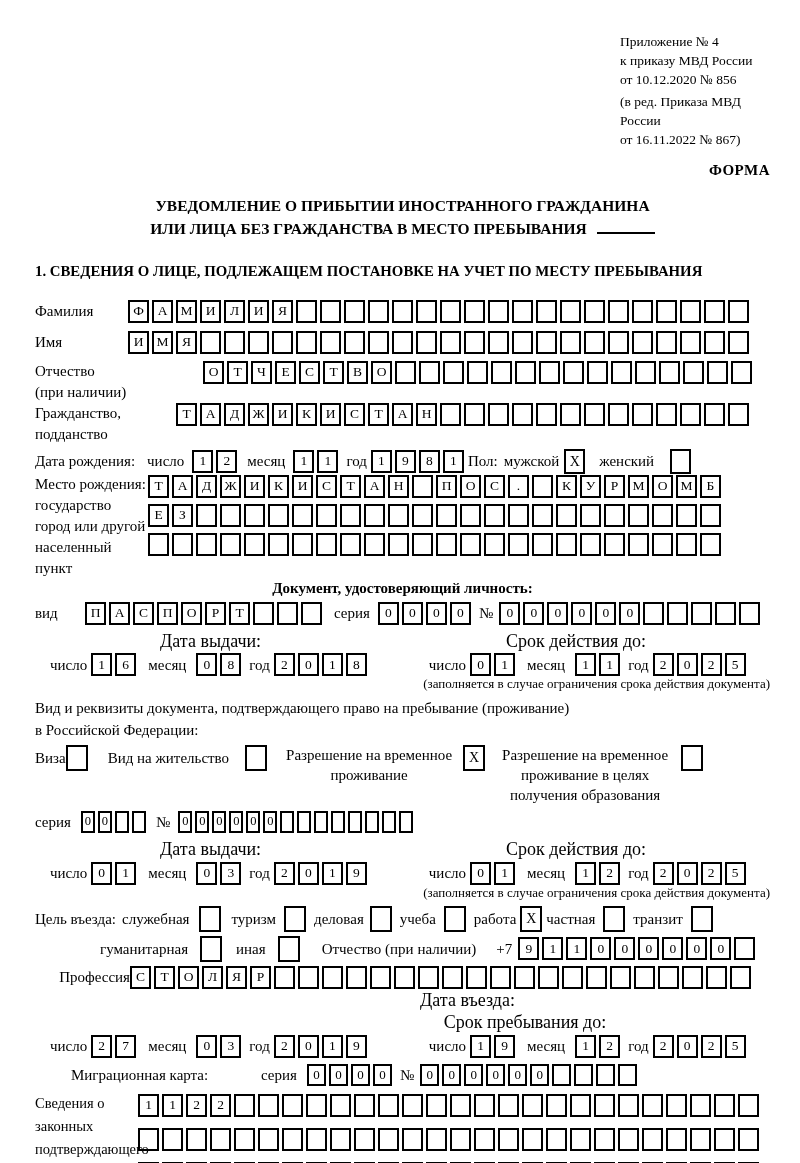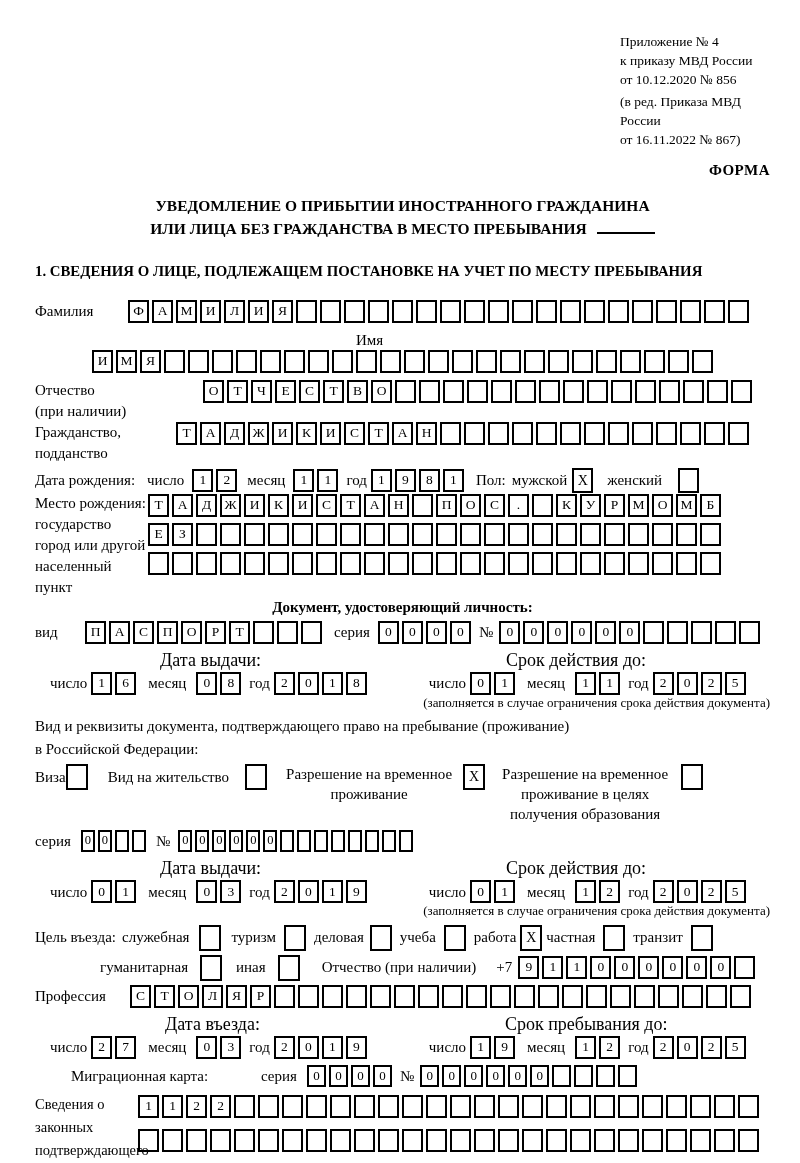--- a/index.html
+++ b/index.html
@@ -91,21 +91,21 @@
         <span class="cell"></span>
         <span class="cell"></span>
         <span class="cell"></span>
         <span class="cell"></span>
         <span class="cell"></span>
         <span class="cell"></span>
         <span class="cell"></span>
       </span>
   </div>
 
-  <div class="row" style="margin-top:8px;flex-direction:column;">
+  <div class="row" style="margin-top:8px;">
     <span class="lbl" style="width:93px;">Имя</span>
     <span class="boxes">
         <span class="cell">И</span>
         <span class="cell">М</span>
         <span class="cell">Я</span>
         <span class="cell"></span>
         <span class="cell"></span>
         <span class="cell"></span>
         <span class="cell"></span>
         <span class="cell"></span>
@@ -207,21 +207,21 @@
         <span class="cell">1</span>
         <span class="cell">1</span>
       </span>
     <span class="lbl" style="margin-left:8px;">год</span>
     <span class="boxes" style="margin-left:4px;">
         <span class="cell">1</span>
         <span class="cell">9</span>
         <span class="cell">8</span>
         <span class="cell">1</span>
       </span>
-    <span class="lbl" style="margin-left:12px;">Пол:</span>
+    <span class="lbl" style="margin-left:4px;">Пол:</span>
     <span class="lbl" style="margin-left:6px;">мужской</span>
     <span class="checkbox" style="margin-left:5px;width:21px;height:25px;">X</span>
     <span class="lbl" style="margin-left:14px;">женский</span>
     <span class="checkbox" style="margin-left:16px;width:21px;height:25px;"></span>
   </div>
 
   <div class="rowt">
     <span class="lbl labelcol" style="width:113px;">
       <div>Место рождения:</div>
       <div>государство</div>
@@ -518,21 +518,21 @@
         <span class="cell">0</span>
         <span class="cell">0</span>
         <span class="cell">0</span>
         <span class="cell">0</span>
         <span class="cell">0</span>
         <span class="cell"></span>
       </span>
   </div>
 
   <div class="row" style="margin-top:4px;">
-    <span class="lbl" style="width:95px;">Профессия</span>
+    <span class="lbl" style="width:95px;text-align:right;">Профессия</span>
     <span class="boxes">
         <span class="cell">С</span>
         <span class="cell">Т</span>
         <span class="cell">О</span>
         <span class="cell">Л</span>
         <span class="cell">Я</span>
         <span class="cell">Р</span>
         <span class="cell"></span>
         <span class="cell"></span>
         <span class="cell"></span>
@@ -549,21 +549,21 @@
         <span class="cell"></span>
         <span class="cell"></span>
         <span class="cell"></span>
         <span class="cell"></span>
         <span class="cell"></span>
         <span class="cell"></span>
         <span class="cell"></span>
       </span>
   </div>
 
-  <div class="row dhead" style="margin-top:5px;">
+  <div class="row dhead" style="flex-direction:column;">
     <span style="margin-left:130px;">Дата въезда:</span>
     <span style="margin-left:245px;">Срок пребывания до:</span>
   </div>
 
   <div class="row" style="margin-top:1px;">
     <span class="lbl" style="margin-left:15px;">число</span>
     <span class="boxes" style="margin-left:4px;">
         <span class="cell">2</span>
         <span class="cell">7</span>
       </span>

